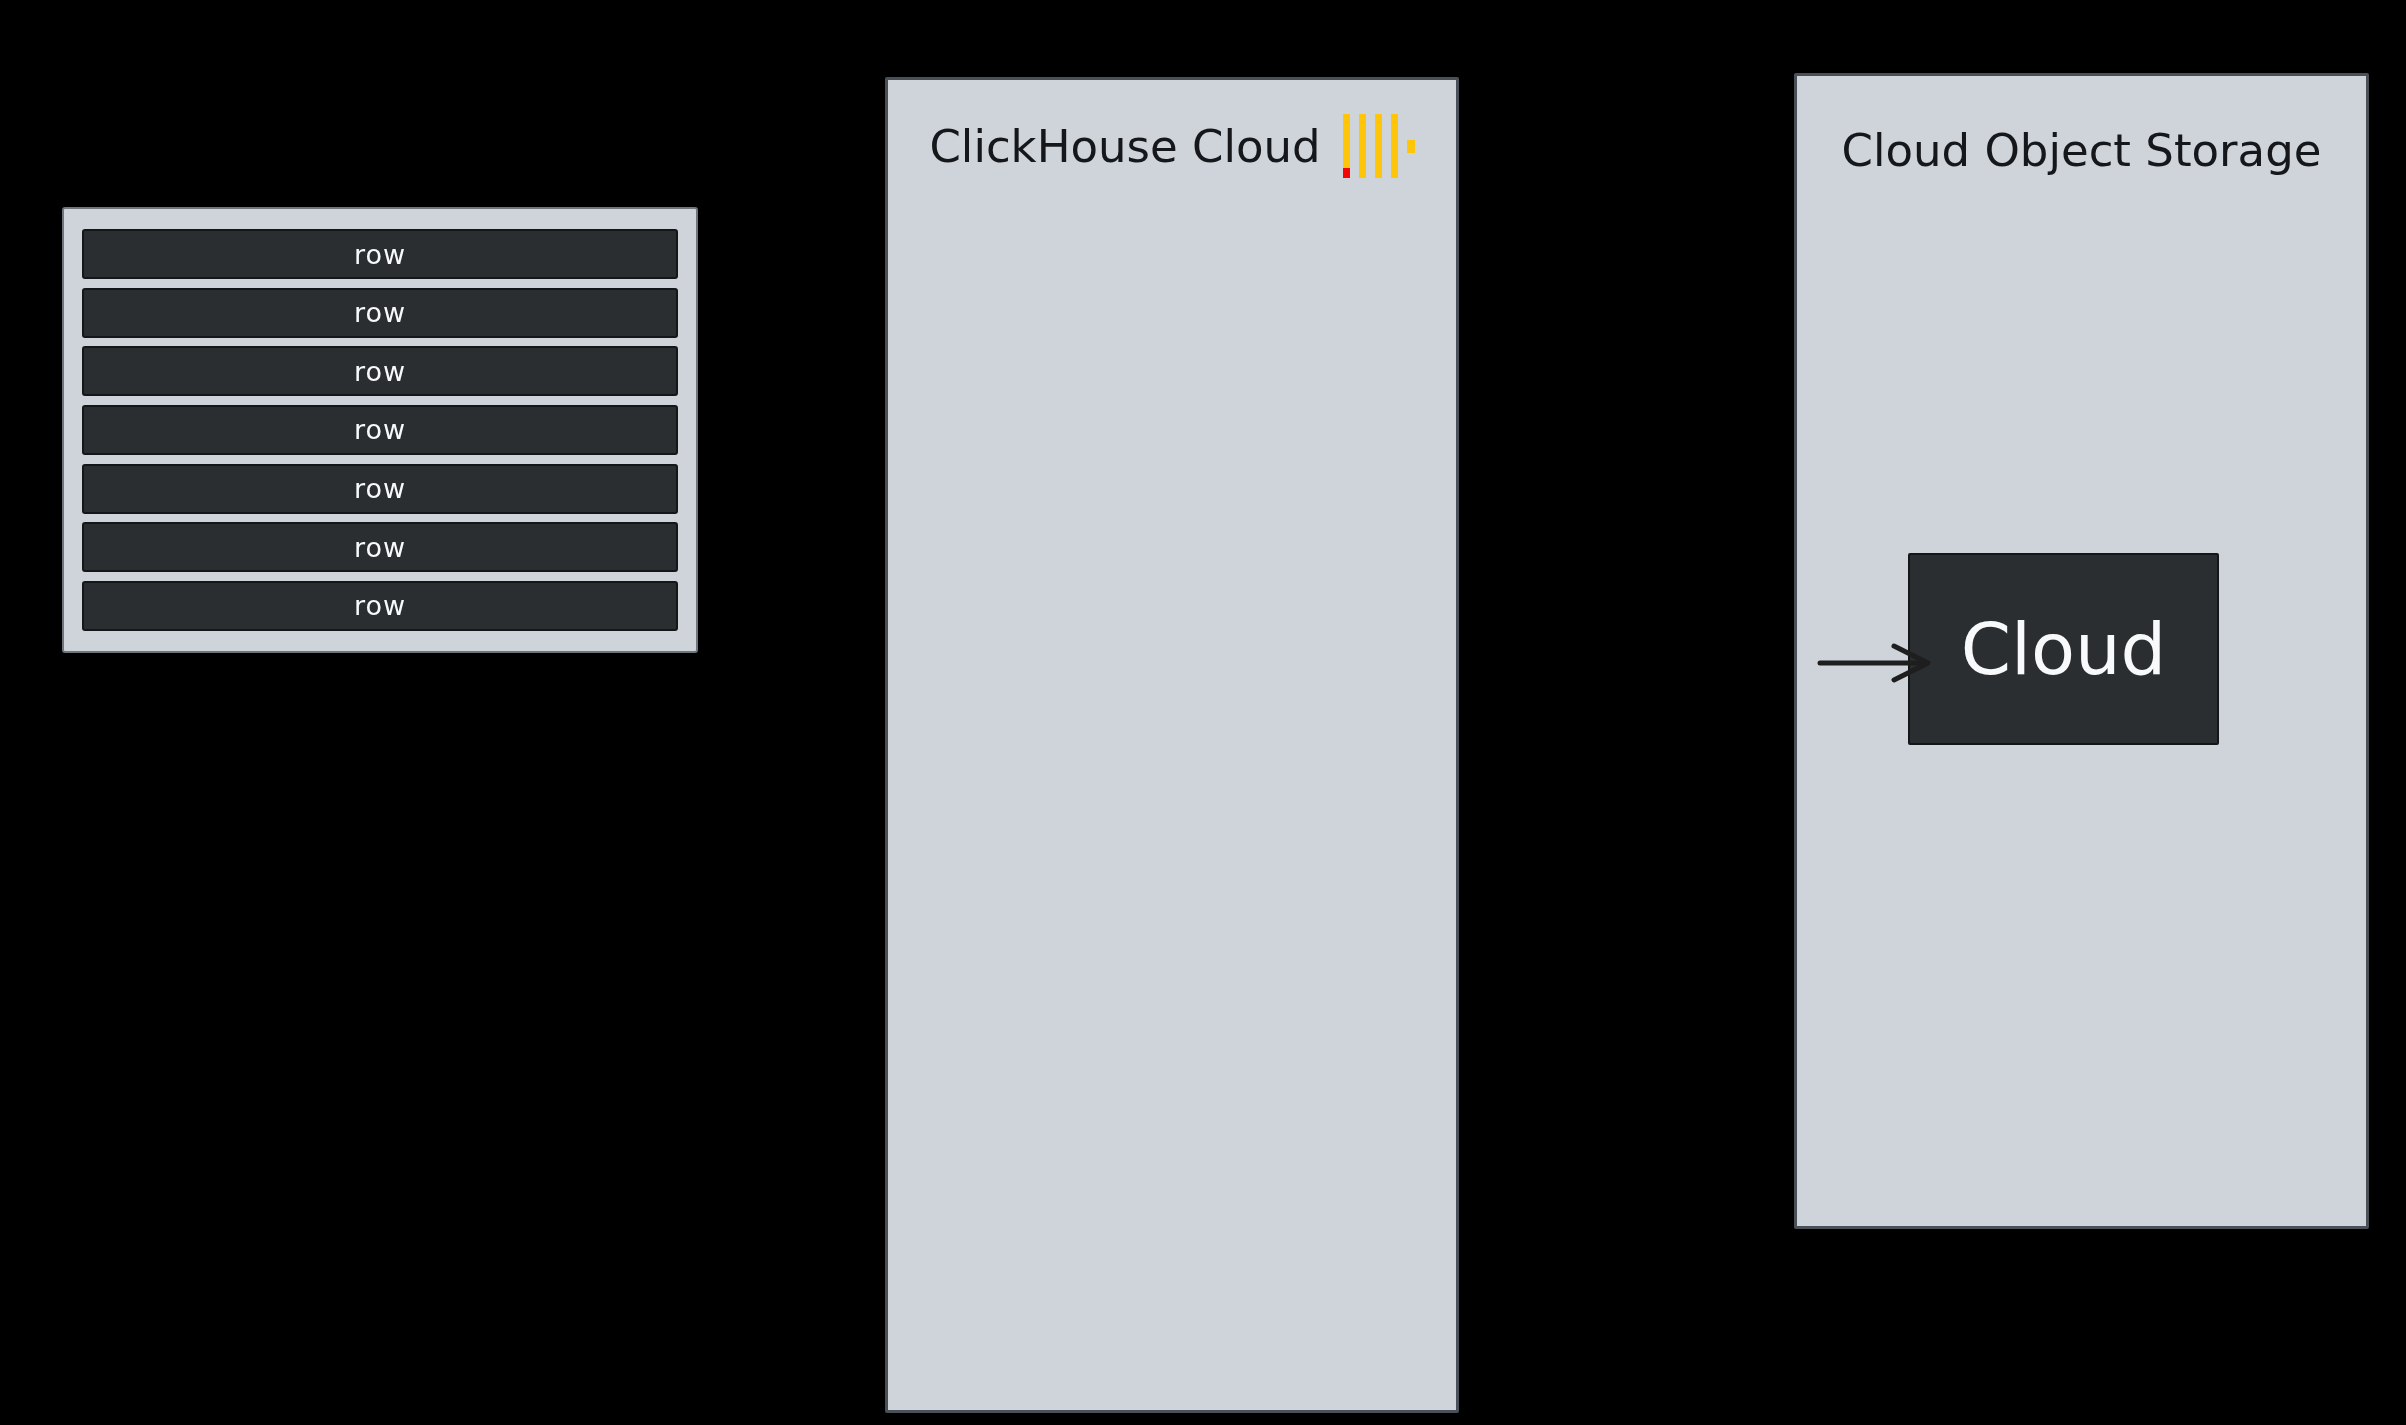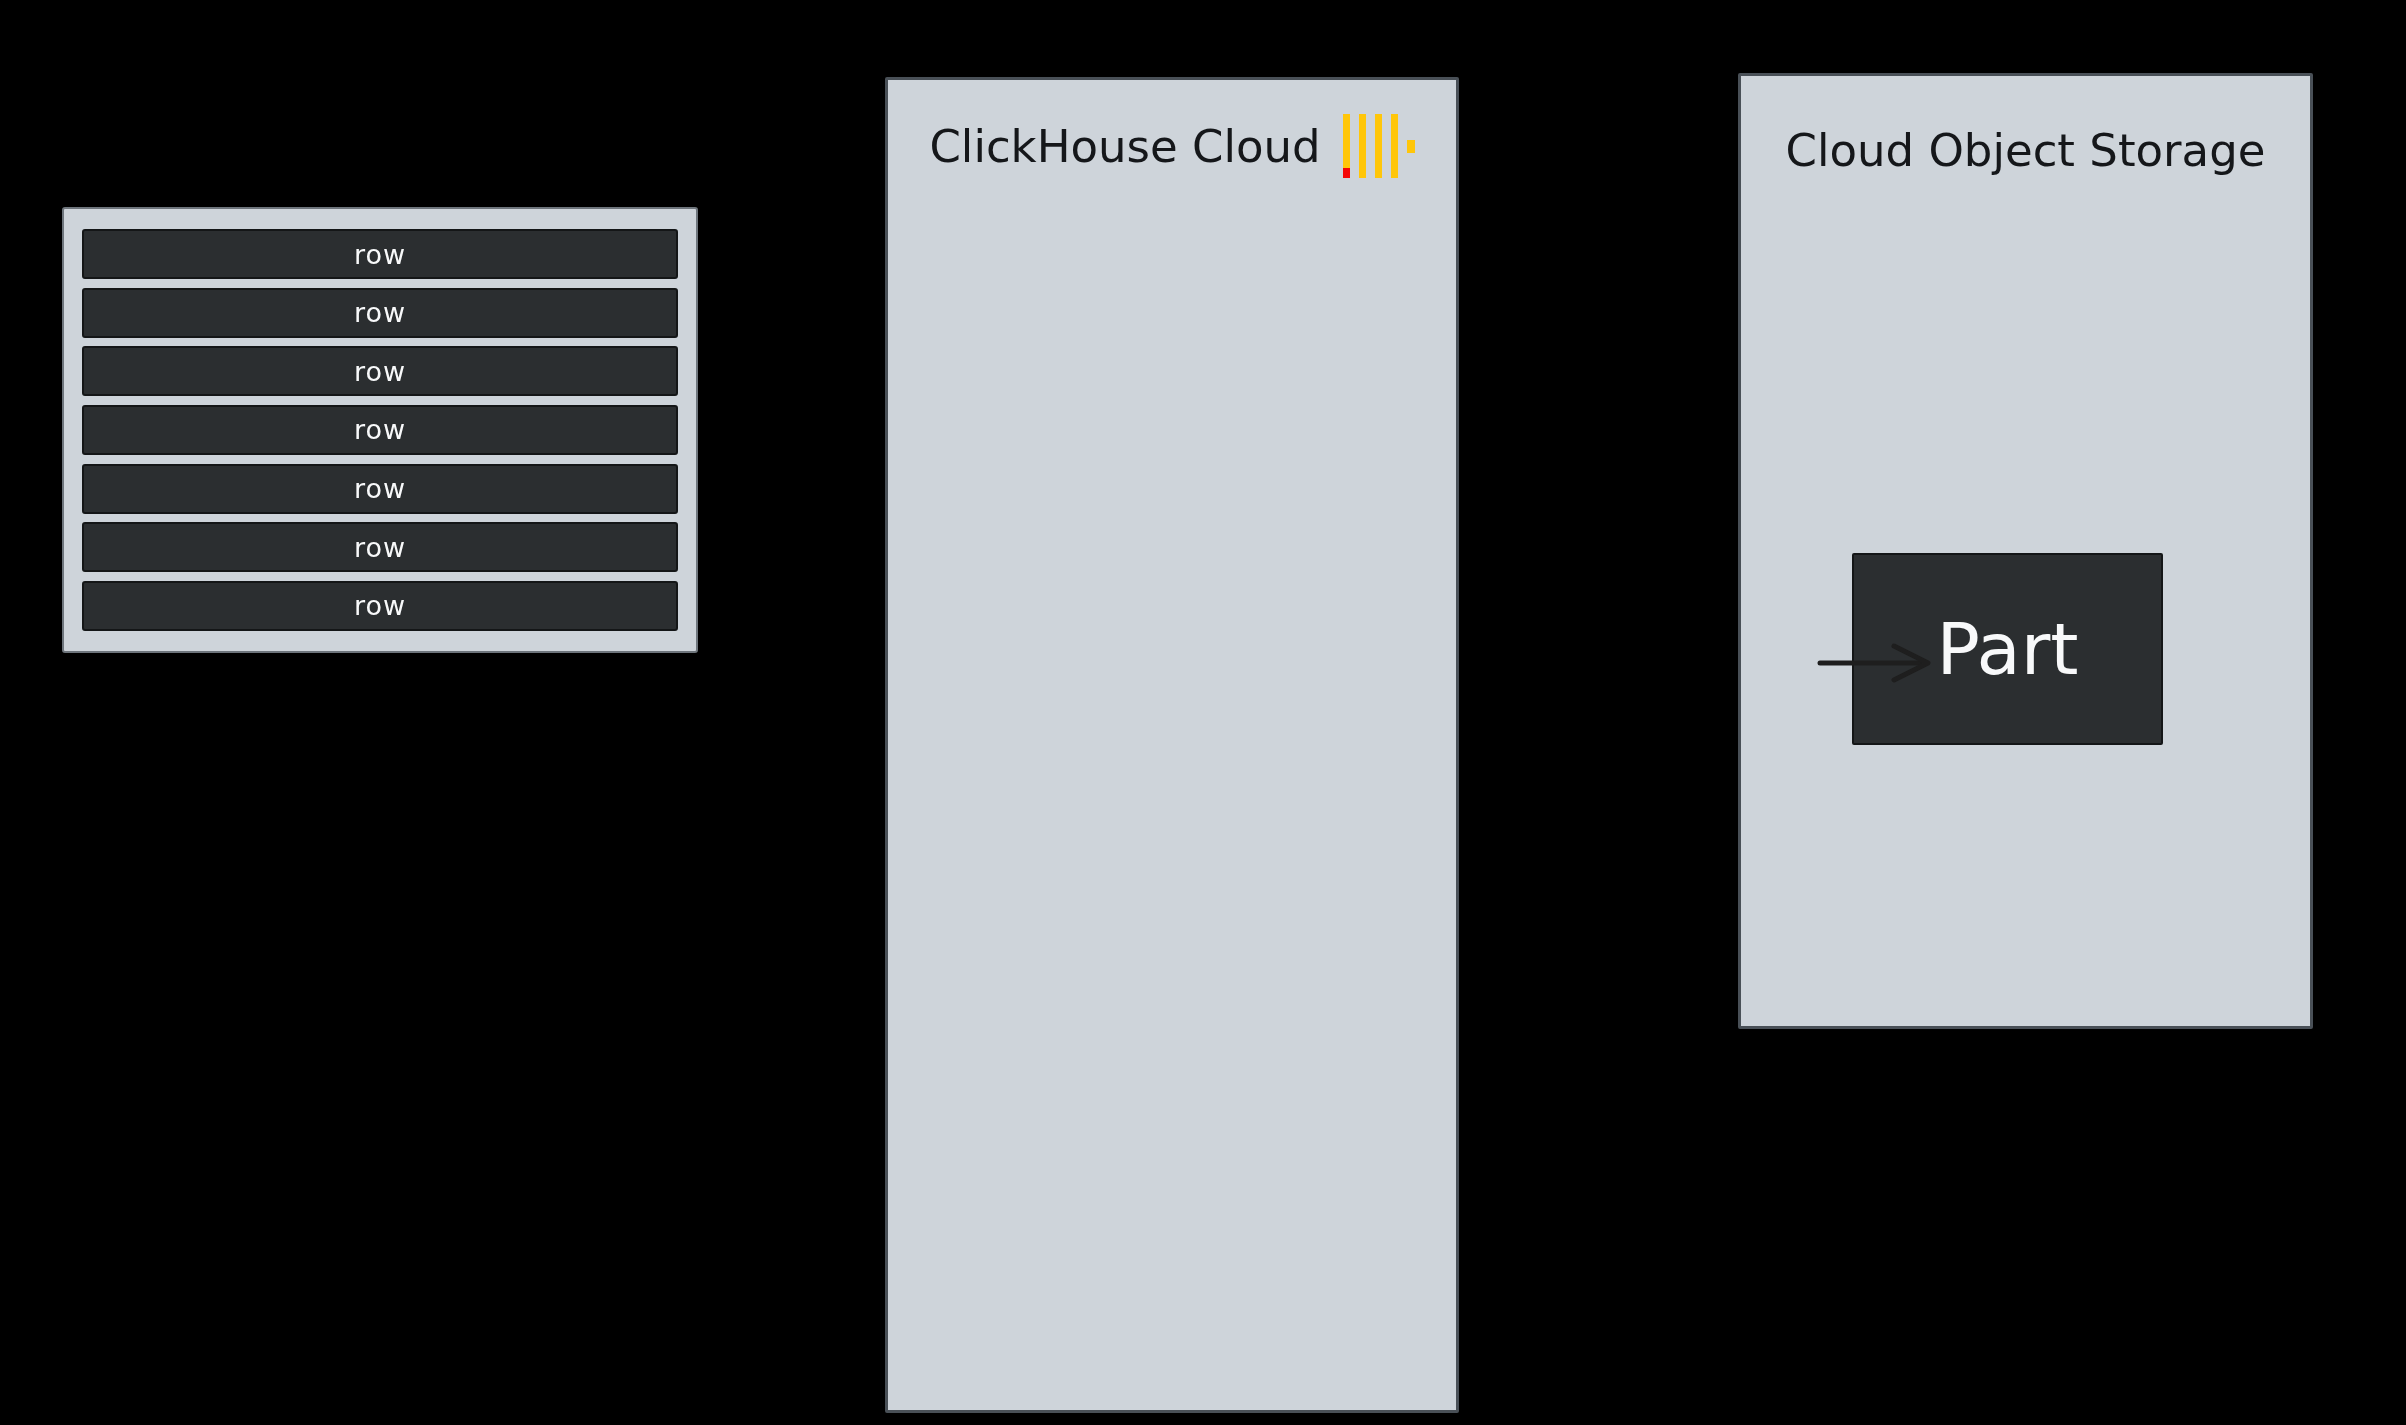--- a/index.html
+++ b/index.html
@@ -43,21 +43,21 @@
   }
 
   
   .panel {
     position: absolute;
     background: var(--panel-fill);
     border: 3px solid var(--panel-border);
     border-radius: 2px;
   }
   .panel.cloud   { left: 885px;  top: 77px; width: 574px; height: 1336px; }
-  .panel.storage { left: 1738px; top: 73px; width: 575px; height: 956px; }
+  .panel.storage { left: 1794px; top: 73px; width: 575px; height: 1156px; }
 
   .panel-title-row {
     position: absolute; top: 0; left: 0; right: 0;
     display: flex; align-items: center; justify-content: center; gap: 22px;
   }
   .cloud .panel-title-row   { height: 132px; }
   .storage .panel-title-row { height: 148px; }
   .panel-title {
     color: var(--title-color);
     font-size: 45px;
@@ -117,21 +117,21 @@
         <span class="dot"></span>
       </span>
     </div>
   </div>
 
   <div class="panel storage">
     <div class="panel-title-row">
       <span class="panel-title">Cloud Object Storage</span>
     </div>
     <div class="part-box">
-      <span>Part</span>
+      <span>Cloud</span>
     </div>
   </div>
 
   <div class="arrow-wrap">
     <svg viewBox="0 0 160 50" xmlns="http://www.w3.org/2000/svg">
       <line x1="38" y1="25" x2="138" y2="25"></line>
       <polyline points="112,8 146,25 112,42"></polyline>
     </svg>
   </div>
 

